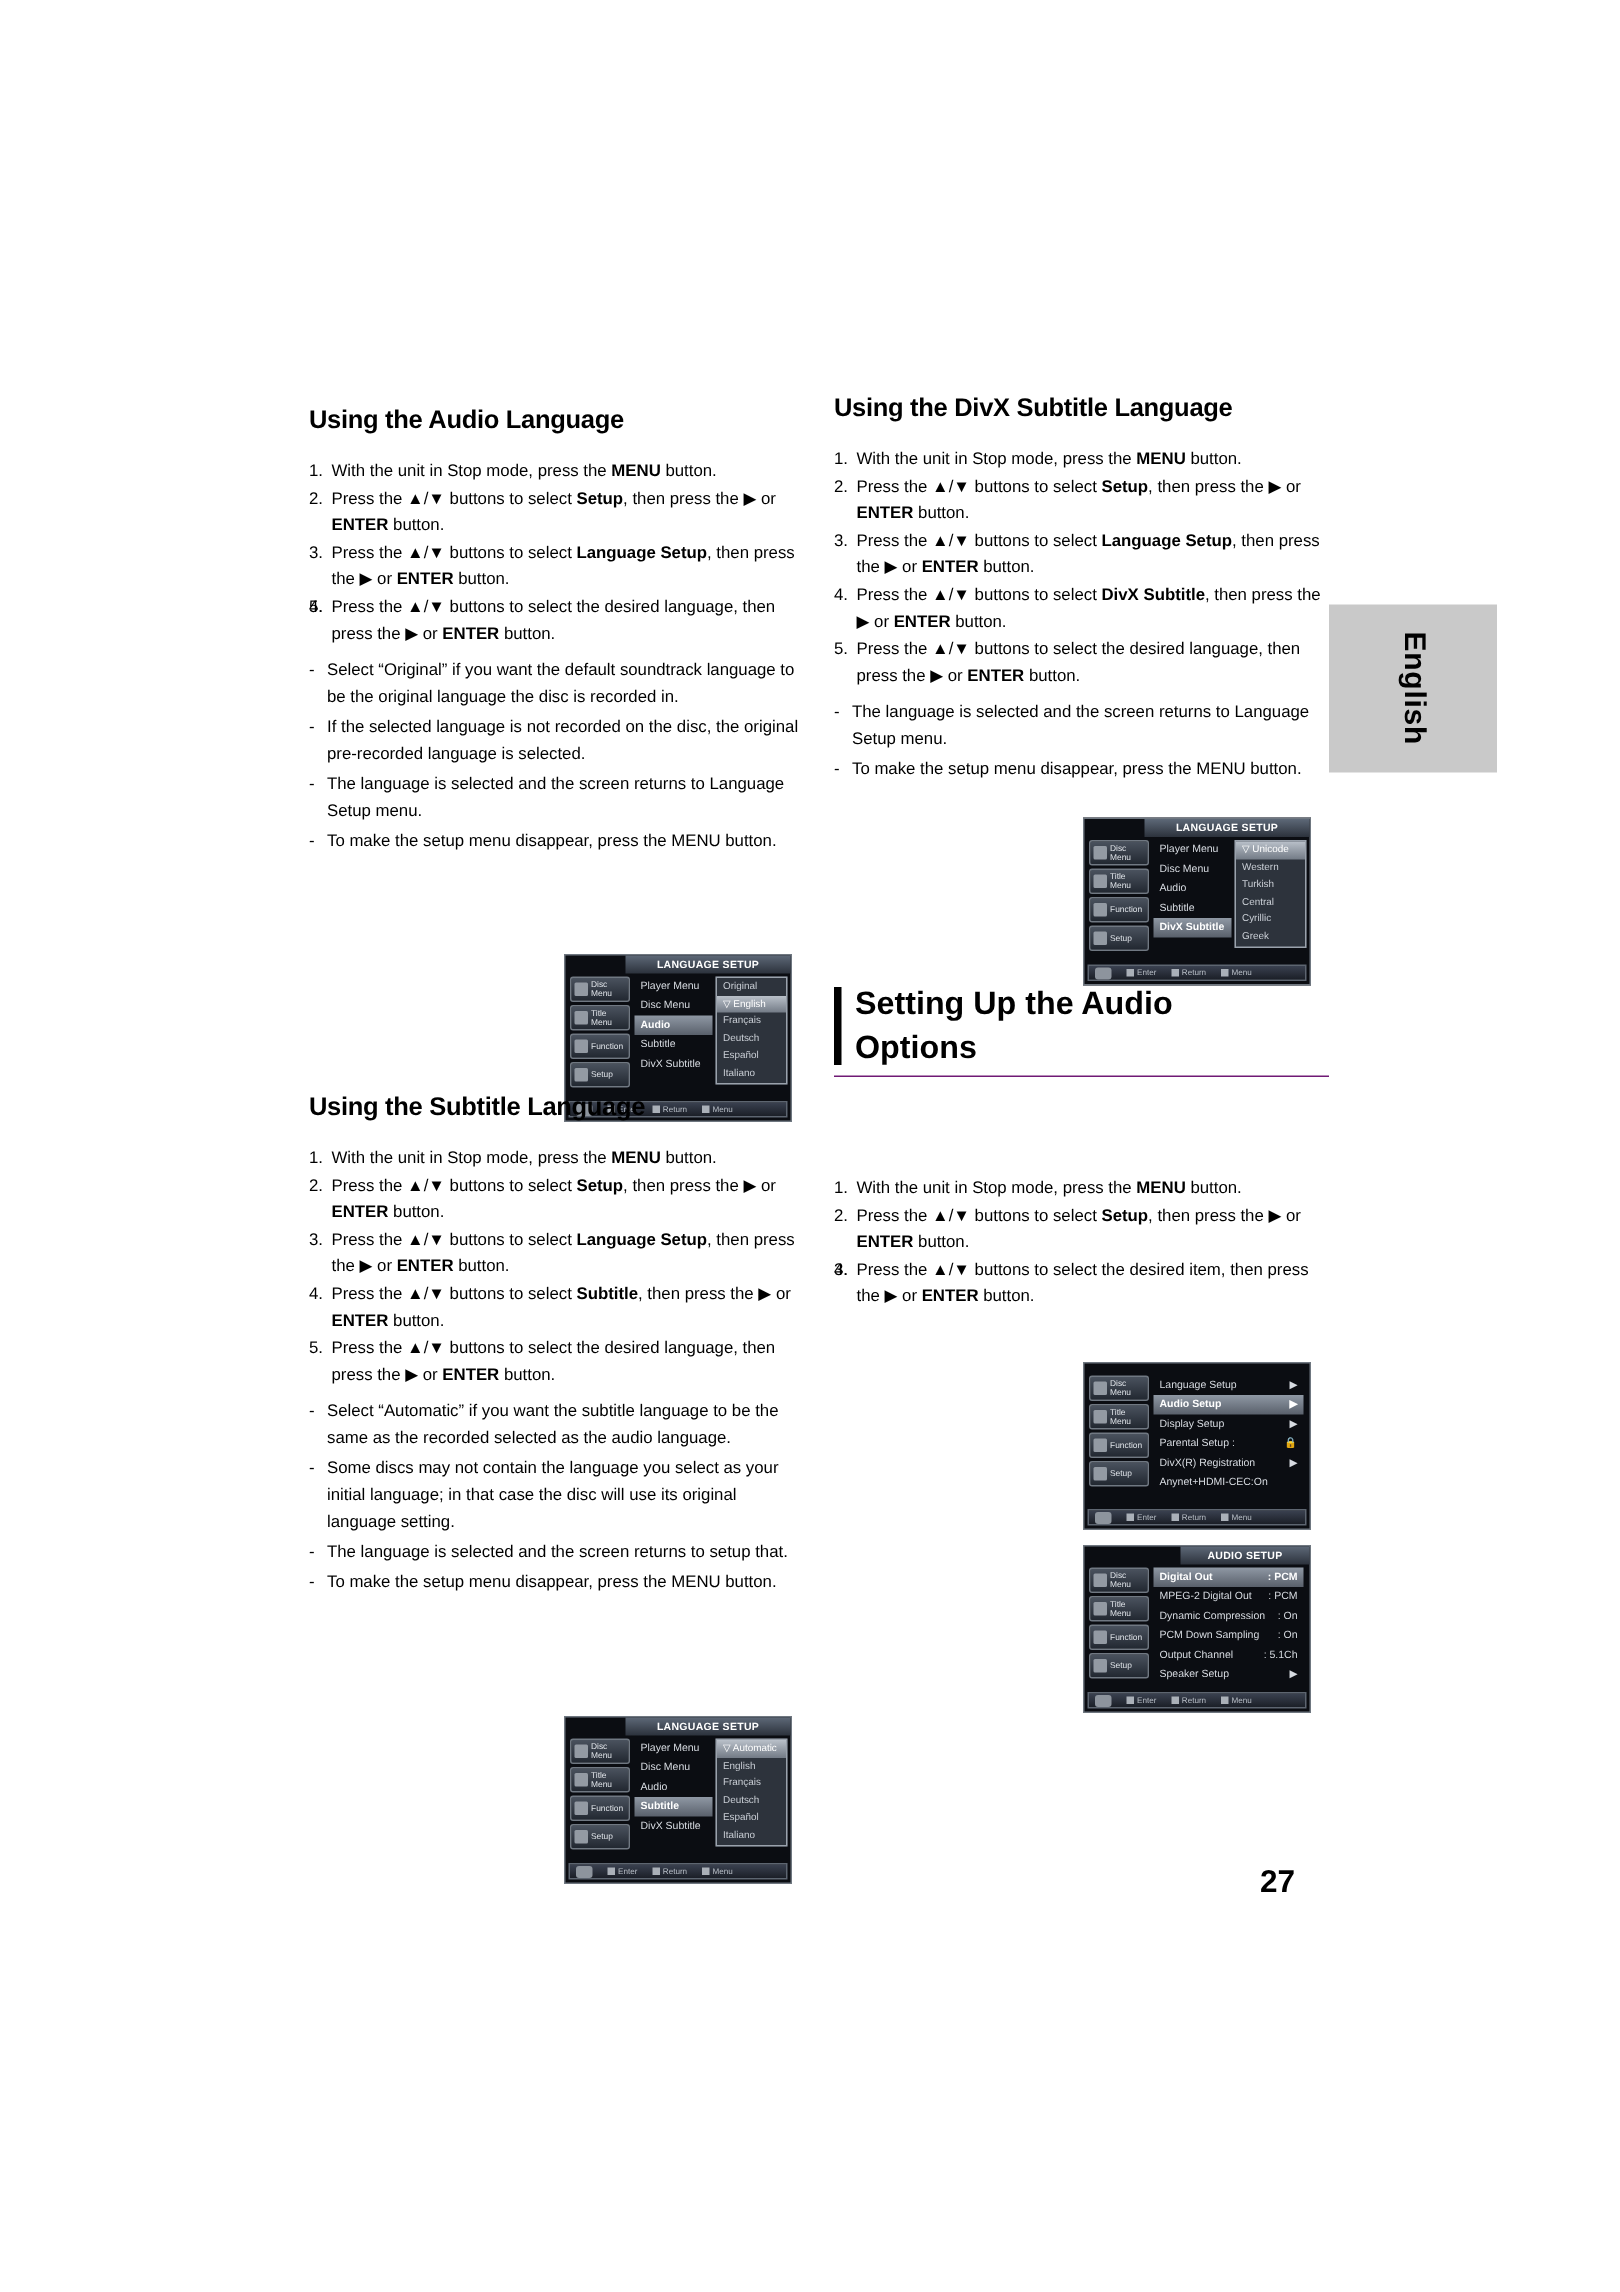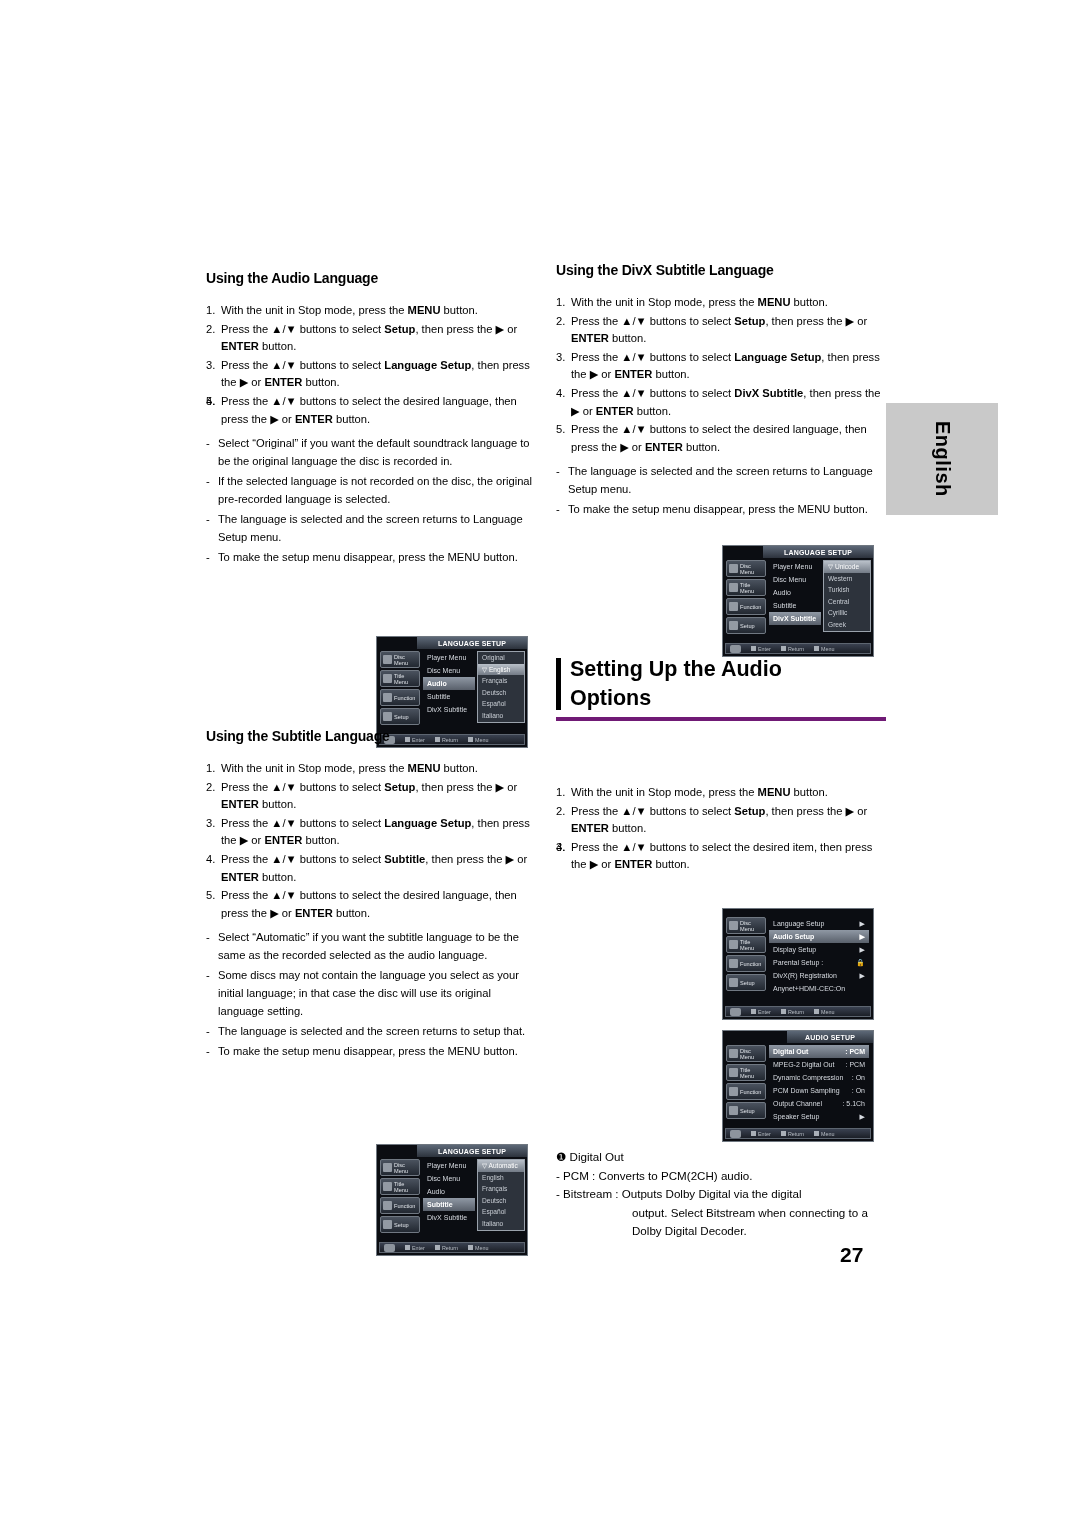--- a/index.html
+++ b/index.html
@@ -32,21 +32,21 @@
     display: flex; align-items: center; justify-content: center;
     font-size: 20px; font-weight: bold;
     writing-mode: vertical-rl;
     letter-spacing: 0.5px;
   }
 
   .col-left { position: absolute; left: 206px; top: 270px; width: 330px; }
   .col-right { position: absolute; left: 556px; top: 262px; width: 330px; }
 
   h2.sec {
-    font-size: 14px;
+    font-size: 17px;
     font-weight: bold;
     margin: 0 0 16px 0;
     letter-spacing: -0.2px;
   }
 
   ol.steps { margin: 0; padding: 0; list-style: none; }
   ol.steps > li {
     font-size: 11.2px;
     line-height: 17.6px;
     margin-bottom: 1px;
@@ -77,21 +77,21 @@
     width: 330px;
   }
   .bigheading .bar {
     position: absolute; left: 0; top: 3px;
     width: 5px; height: 52px; background: #000;
   }
   .bigheading h1 {
     margin: 0; padding: 0 0 4px 14px;
     font-size: 21.5px; font-weight: bold;
     line-height: 29px;
-    border-bottom: 4px solid #701a75;
+    border-bottom: 1px solid #701a75;
   }
   .intro {
     position: absolute; left: 556px; top: 723px;
     width: 330px;
     font-size: 13.4px; line-height: 21px;
   }
 
   
   .osd {
     position: absolute;
@@ -546,23 +546,16 @@
           <span class="sq"></span>
           <span>Return</span>
         </span>
       <span class="fi">
           <span class="sq"></span>
           <span>Menu</span>
         </span>
     </div>
   </div>
 
-  <div class="audiodesc">
-    <div>❶ Digital Out</div>
-    <div>- PCM : Converts to PCM(2CH) audio.</div>
-    <div>- Bitstream : Outputs Dolby Digital via the digital</div>
-    <div class="ind">output. Select Bitstream when connecting to a</div>
-    <div class="ind">Dolby Digital Decoder.</div>
-  </div>
 
   <div class="pagenum">27</div>
 
 </div>
 
 </body></html>

